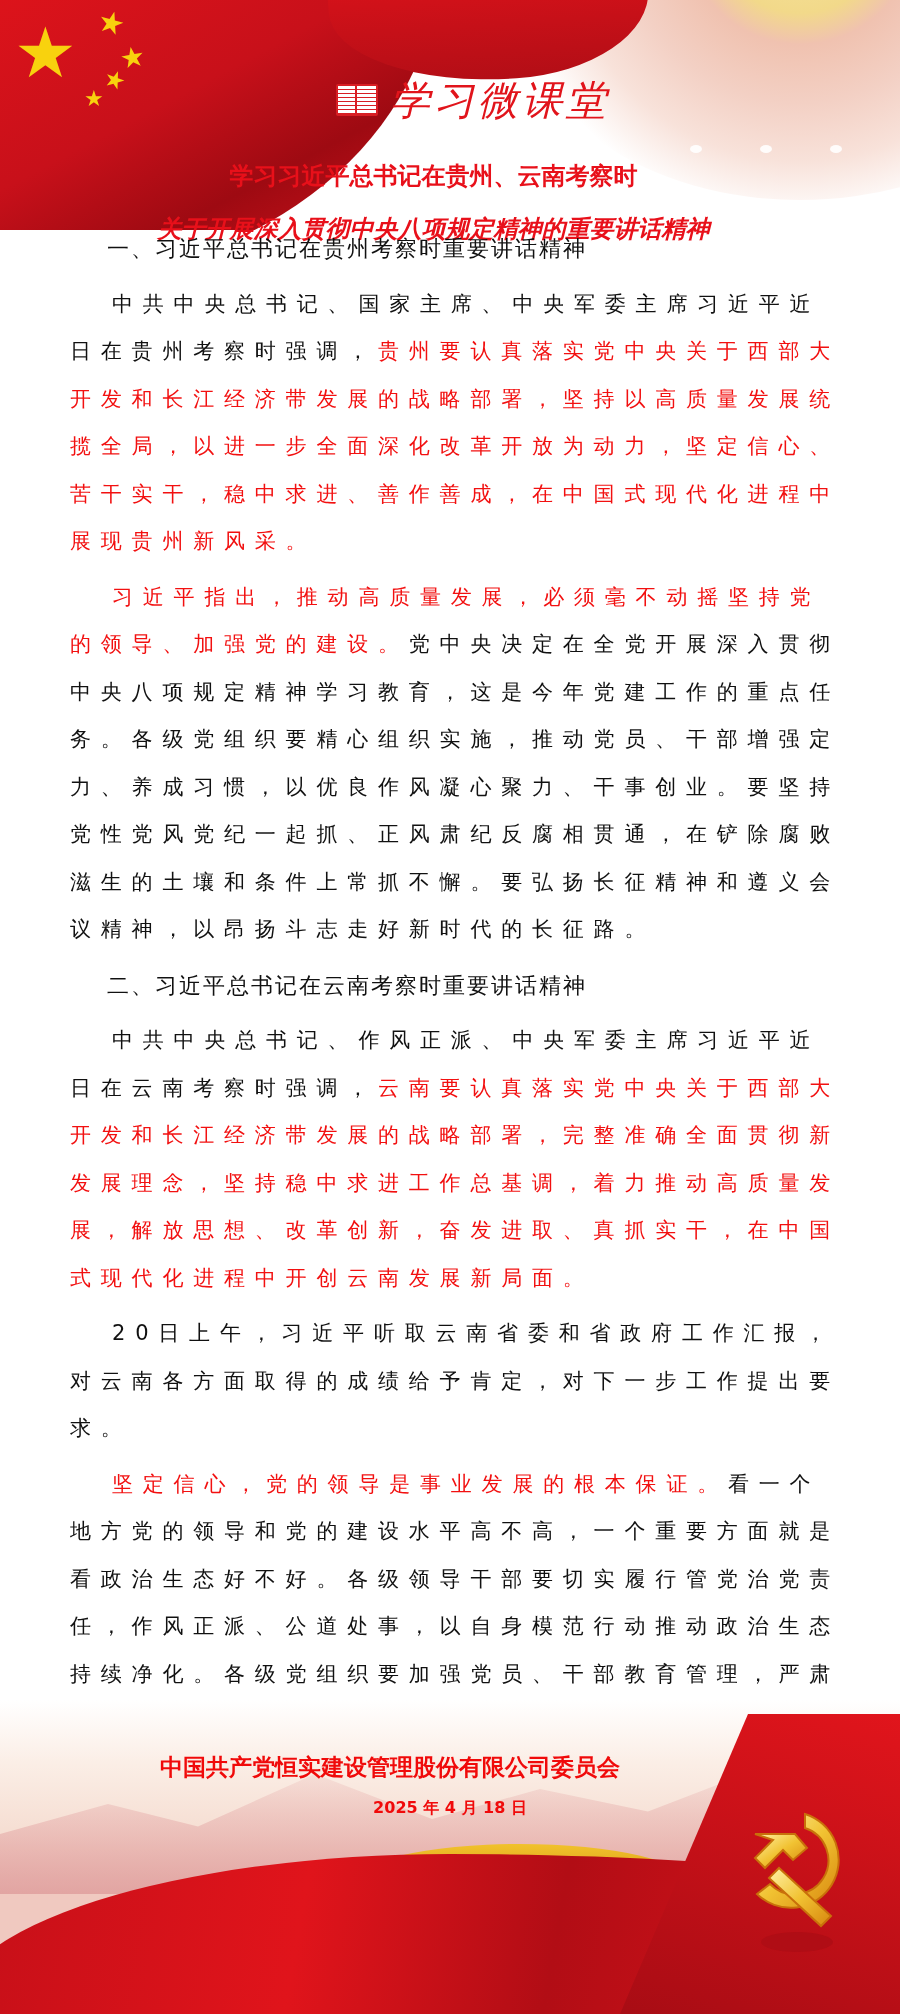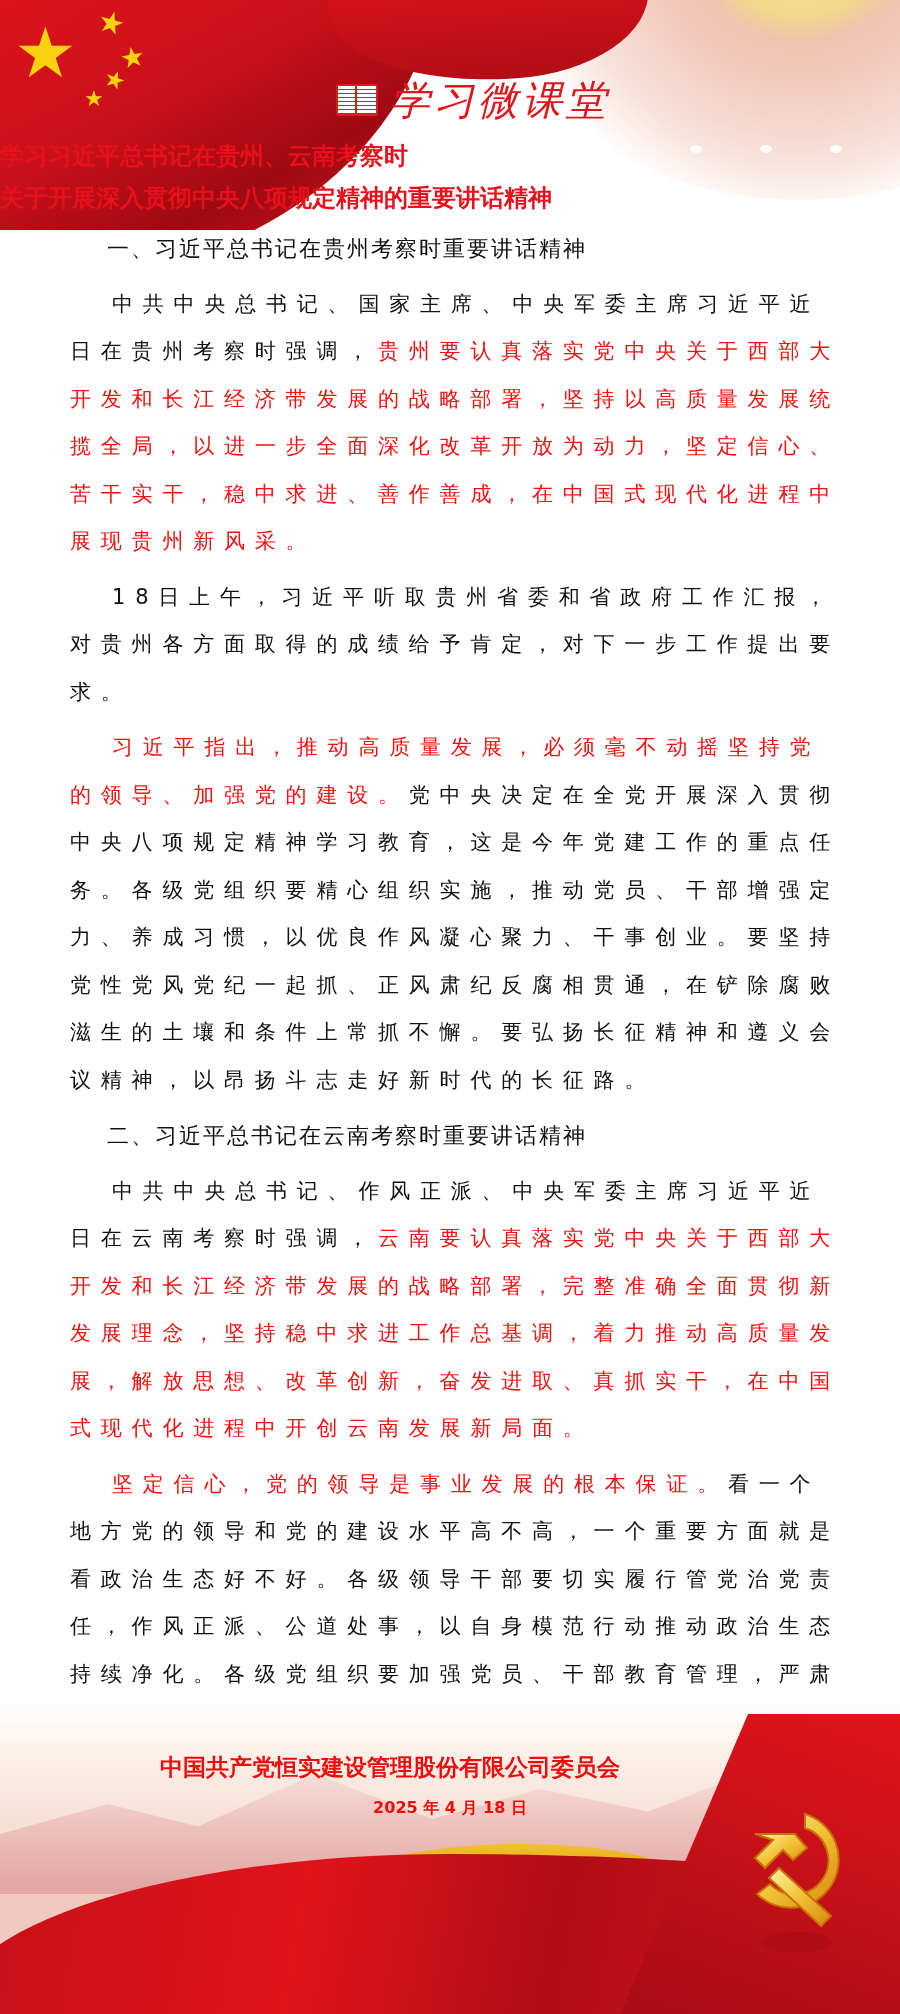--- a/index.html
+++ b/index.html
@@ -29,23 +29,23 @@
   .red-right { position: absolute; right: -40px; bottom: 0; width: 320px; height: 300px;
                background: linear-gradient(200deg, #e3151c, #a80c14); clip-path: polygon(40% 0, 100% 0, 100% 100%, 0 100%); }
   .party { position: absolute; right: 45px; bottom: 60px; width: 120px; height: 150px; }
 
   .logo { position: absolute; left: 336px; top: 75px; height: 50px; display: flex; align-items: center; }
   .book-icon { width: 38px; height: 28px; border: 2px solid #d81e24; border-radius: 2px; position: relative; margin-right: 12px;
                background: repeating-linear-gradient(180deg, #fff 0 3px, #d81e24 3px 4px); }
   .book-icon::after { content: ""; position: absolute; left: 17px; top: -2px; width: 2px; height: 32px; background: #d81e24; }
   .logo-text { font-family: "DejaVu Serif", "Liberation Serif", serif; font-size: 40px; color: #e1141b; font-style: italic; letter-spacing: 4px; }
 
-  .title { position: absolute; left: 0; width: 867px; text-align: left; color: #e8101a; font-weight: bold; font-size: 24px; }
+  .title { position: absolute; left: 0; width: 867px; text-align: center; color: #e8101a; font-weight: bold; font-size: 24px; margin-top: 20px; }
   .t1 { top: 140px; }
-  .t2 { top: 182px; }
+  .t2 { top: 193px; font-style: italic; }
 
   .content { position: absolute; left: 62px; top: 225px; width: 790px; font-size: 21px; line-height: 47.5px; color: #111; letter-spacing: 9.8px; }
   .p { margin: 8px; text-indent: 2em; }
   .h { margin: 0; text-indent: 45px; letter-spacing: 2px; font-size: 22px; }
   .red { color: #f21010; }
   .footer-org { position: absolute; left: 0; width: 780px; top: 1752px; text-align: center; color: #f00a0a; font-weight: bold; font-size: 23px; }
   .footer-date { position: absolute; left: 0; width: 900px; top: 1798px; text-align: center; color: #f00a0a; font-weight: bold; font-size: 16px; }
 </style>
 </head>
 <body>
@@ -72,25 +72,25 @@
   <span class="book-icon"></span>
   <span class="logo-text">学习微课堂</span>
 </div>
 
 <div class="title t1">学习习近平总书记在贵州、云南考察时</div>
 <div class="title t2">关于开展深入贯彻中央八项规定精神的重要讲话精神</div>
 
 <div class="content">
   <p class="h">一、习近平总书记在贵州考察时重要讲话精神</p>
   <p class="p"><span>中共中央总书记、国家主席、中央军委主席习近平近日在贵州考察时强调，</span><span class="red">贵州要认真落实党中央关于西部大开发和长江经济带发展的战略部署，坚持以高质量发展统揽全局，以进一步全面深化改革开放为动力，坚定信心、苦干实干，稳中求进、善作善成，在中国式现代化进程中展现贵州新风采。</span></p>
-  <p class="p"><span>18日上午，习近平听取贵州省委和省政府工作汇报，对贵州各方面取得的成绩给予肯定，对下一步工作提出要求。</span></p>
   <p class="p"><span class="red">习近平指出，推动高质量发展，必须毫不动摇坚持党的领导、加强党的建设。</span><span>党中央决定在全党开展深入贯彻中央八项规定精神学习教育，这是今年党建工作的重点任务。各级党组织要精心组织实施，推动党员、干部增强定力、养成习惯，以优良作风凝心聚力、干事创业。要坚持党性党风党纪一起抓、正风肃纪反腐相贯通，在铲除腐败滋生的土壤和条件上常抓不懈。要弘扬长征精神和遵义会议精神，以昂扬斗志走好新时代的长征路。</span></p>
 
   <p class="h">二、习近平总书记在云南考察时重要讲话精神</p>
   <p class="p"><span>中共中央总书记、作风正派、中央军委主席习近平近日在云南考察时强调，</span><span class="red">云南要认真落实党中央关于西部大开发和长江经济带发展的战略部署，完整准确全面贯彻新发展理念，坚持稳中求进工作总基调，着力推动高质量发展，解放思想、改革创新，奋发进取、真抓实干，在中国式现代化进程中开创云南发展新局面。</span></p>
+  <p class="p"><span>20日上午，习近平听取云南省委和省政府工作汇报，对云南各方面取得的成绩给予肯定，对下一步工作提出要求。</span></p>
   <p class="p"><span class="red">坚定信心，党的领导是事业发展的根本保证。</span><span>看一个地方党的领导和党的建设水平高不高，一个重要方面就是看政治生态好不好。各级领导干部要切实履行管党治党责任，作风正派、公道处事，以自身模范行动推动政治生态持续净化。各级党组织要加强党员、干部教育管理，严肃查处各种违规违纪行为，让歪风邪气没有市场。党中央已经部署在全党开展深入贯彻中央八项规定精神学习教育，各级党组织和广大党员、干部要自觉增强学习教育的责任感紧迫感，联系全面从严治党的形势任务，联系本地本部门本单位这些年抓作风建设的具体实践，进一步吃透中央八项规定及其实施细则精神，把握相关纪律处分条规，为查摆问题、集中整治打牢思想政治基础。要把正风肃纪反腐贯通起来，引导广大党员、干部自觉遵规守纪、大胆干事创业。</span></p>
 </div>
 
 <div class="bg-bottom">
   <div class="mountain"></div>
   <div class="gold-band"></div>
   <div class="red-wave"></div>
   <div class="red-right"></div>
   <svg class="party" viewBox="0 0 120 150">
     <defs>

